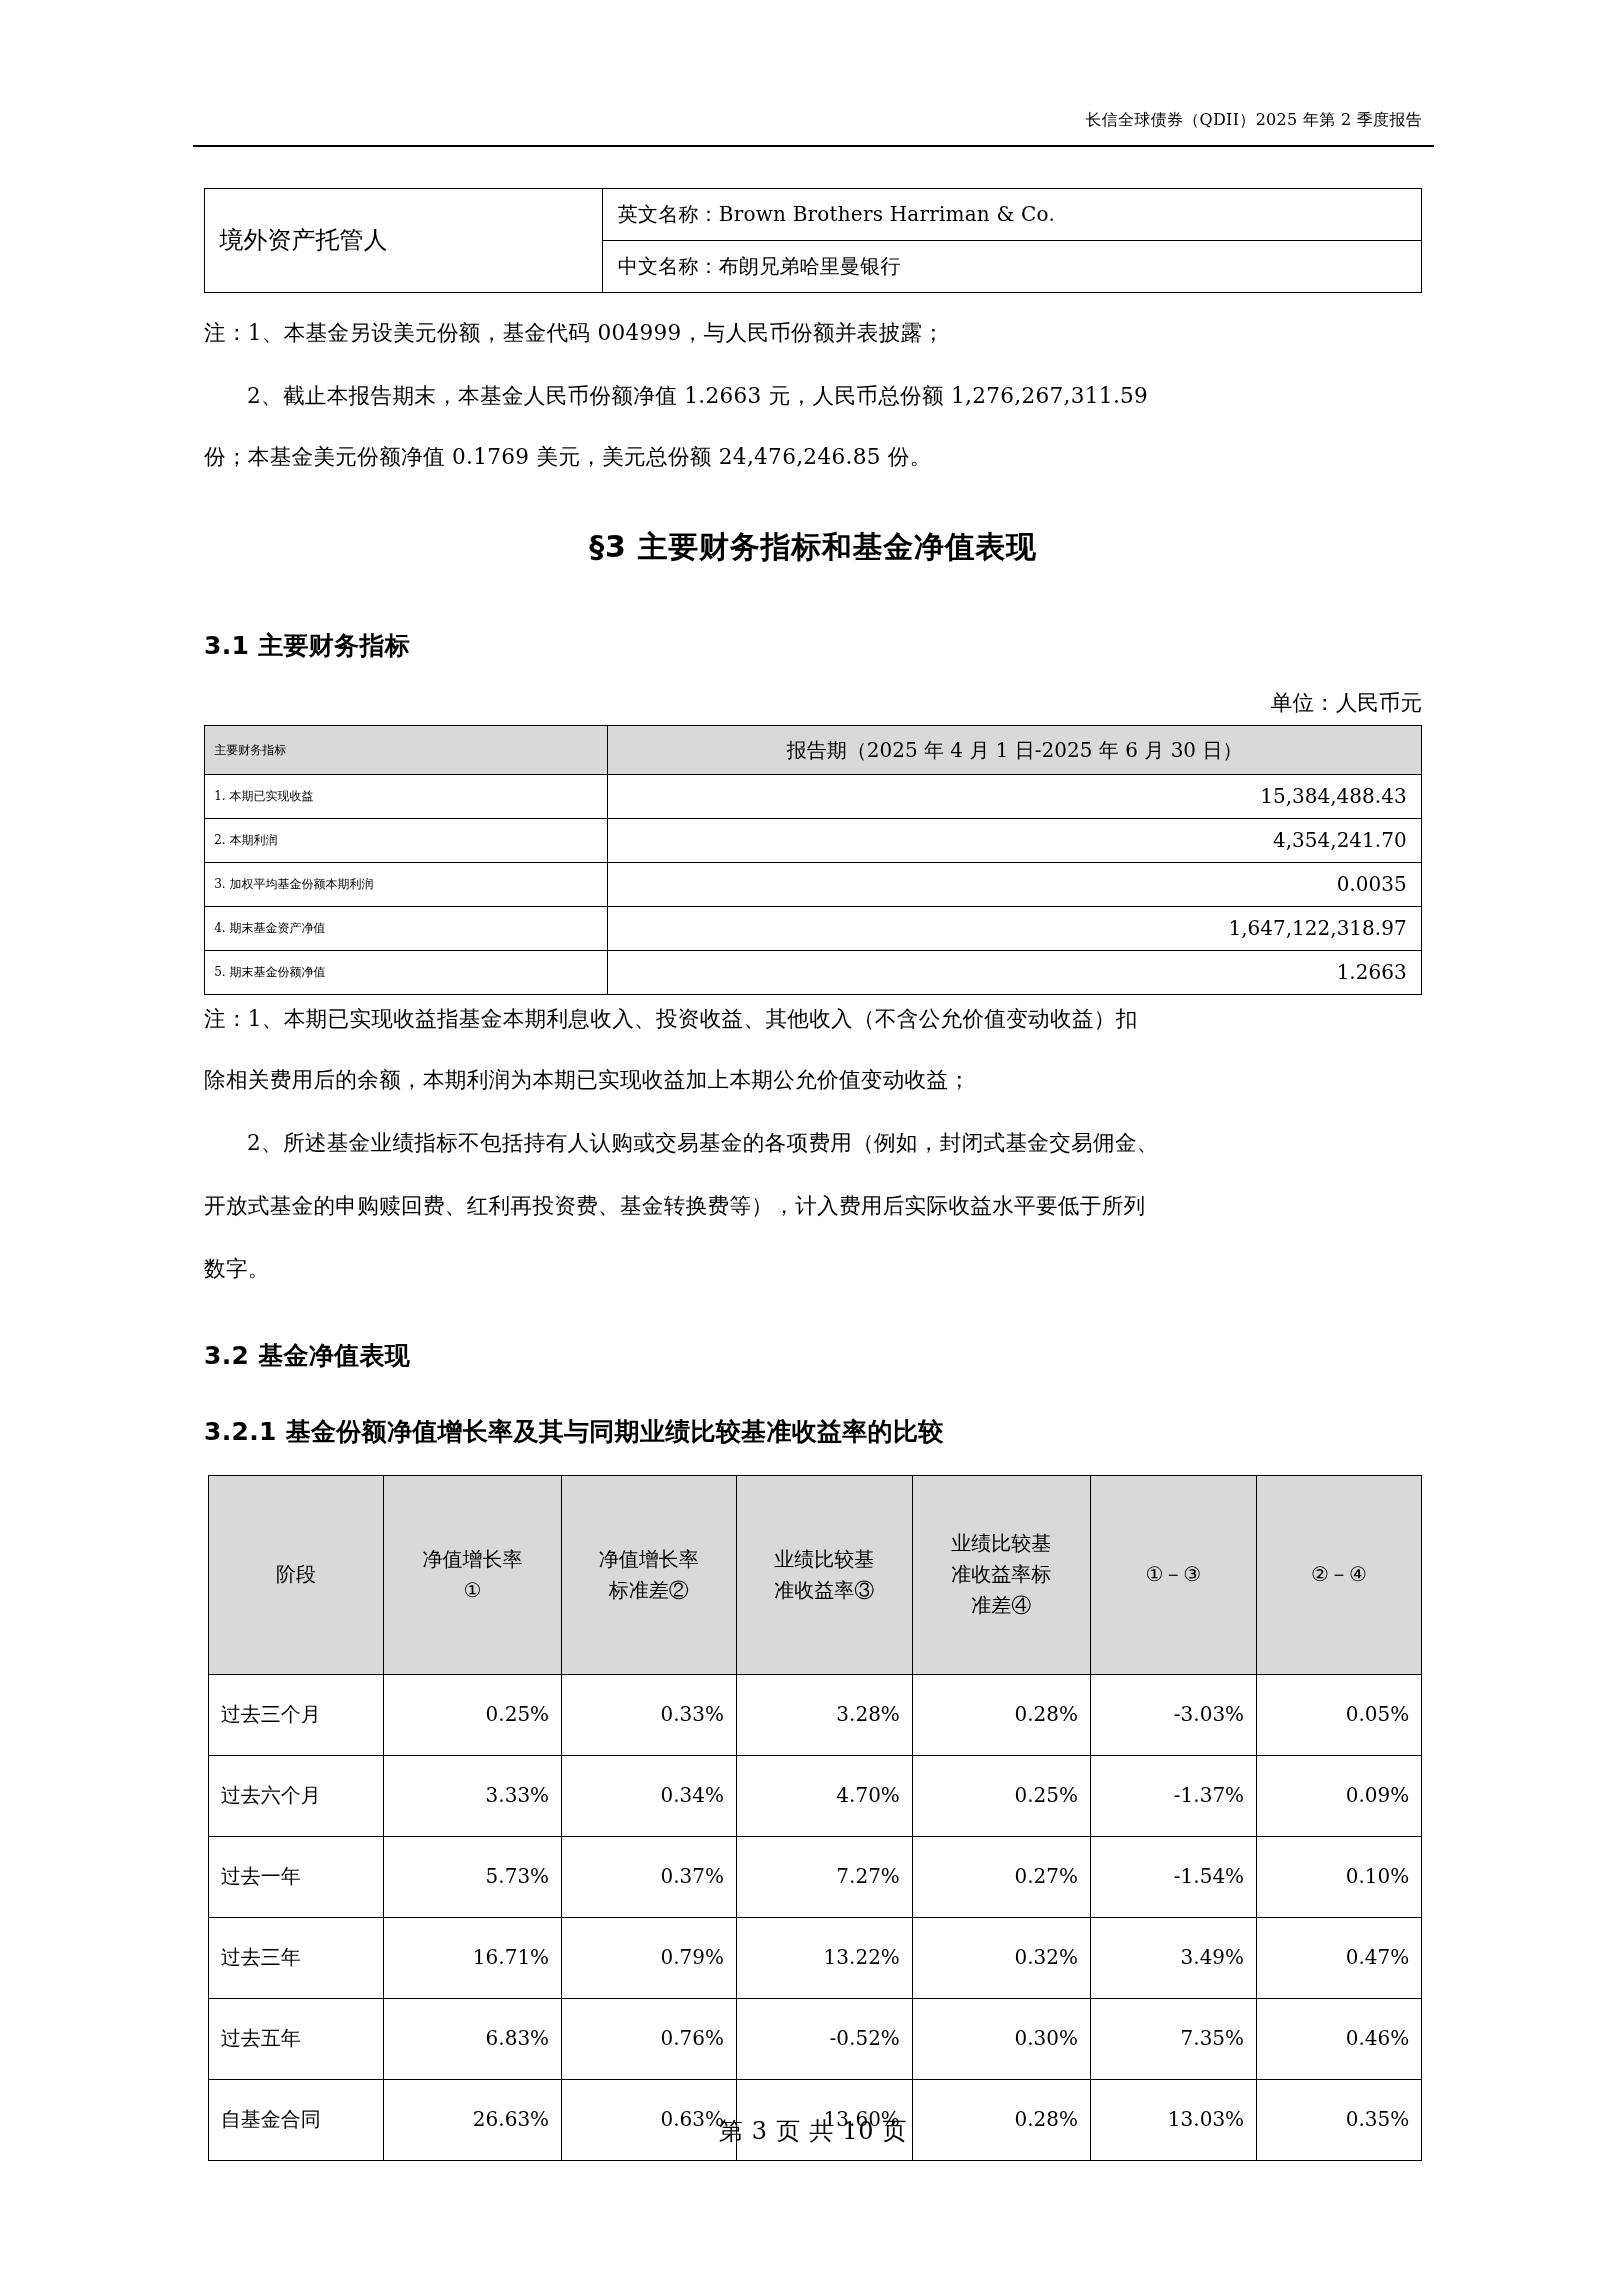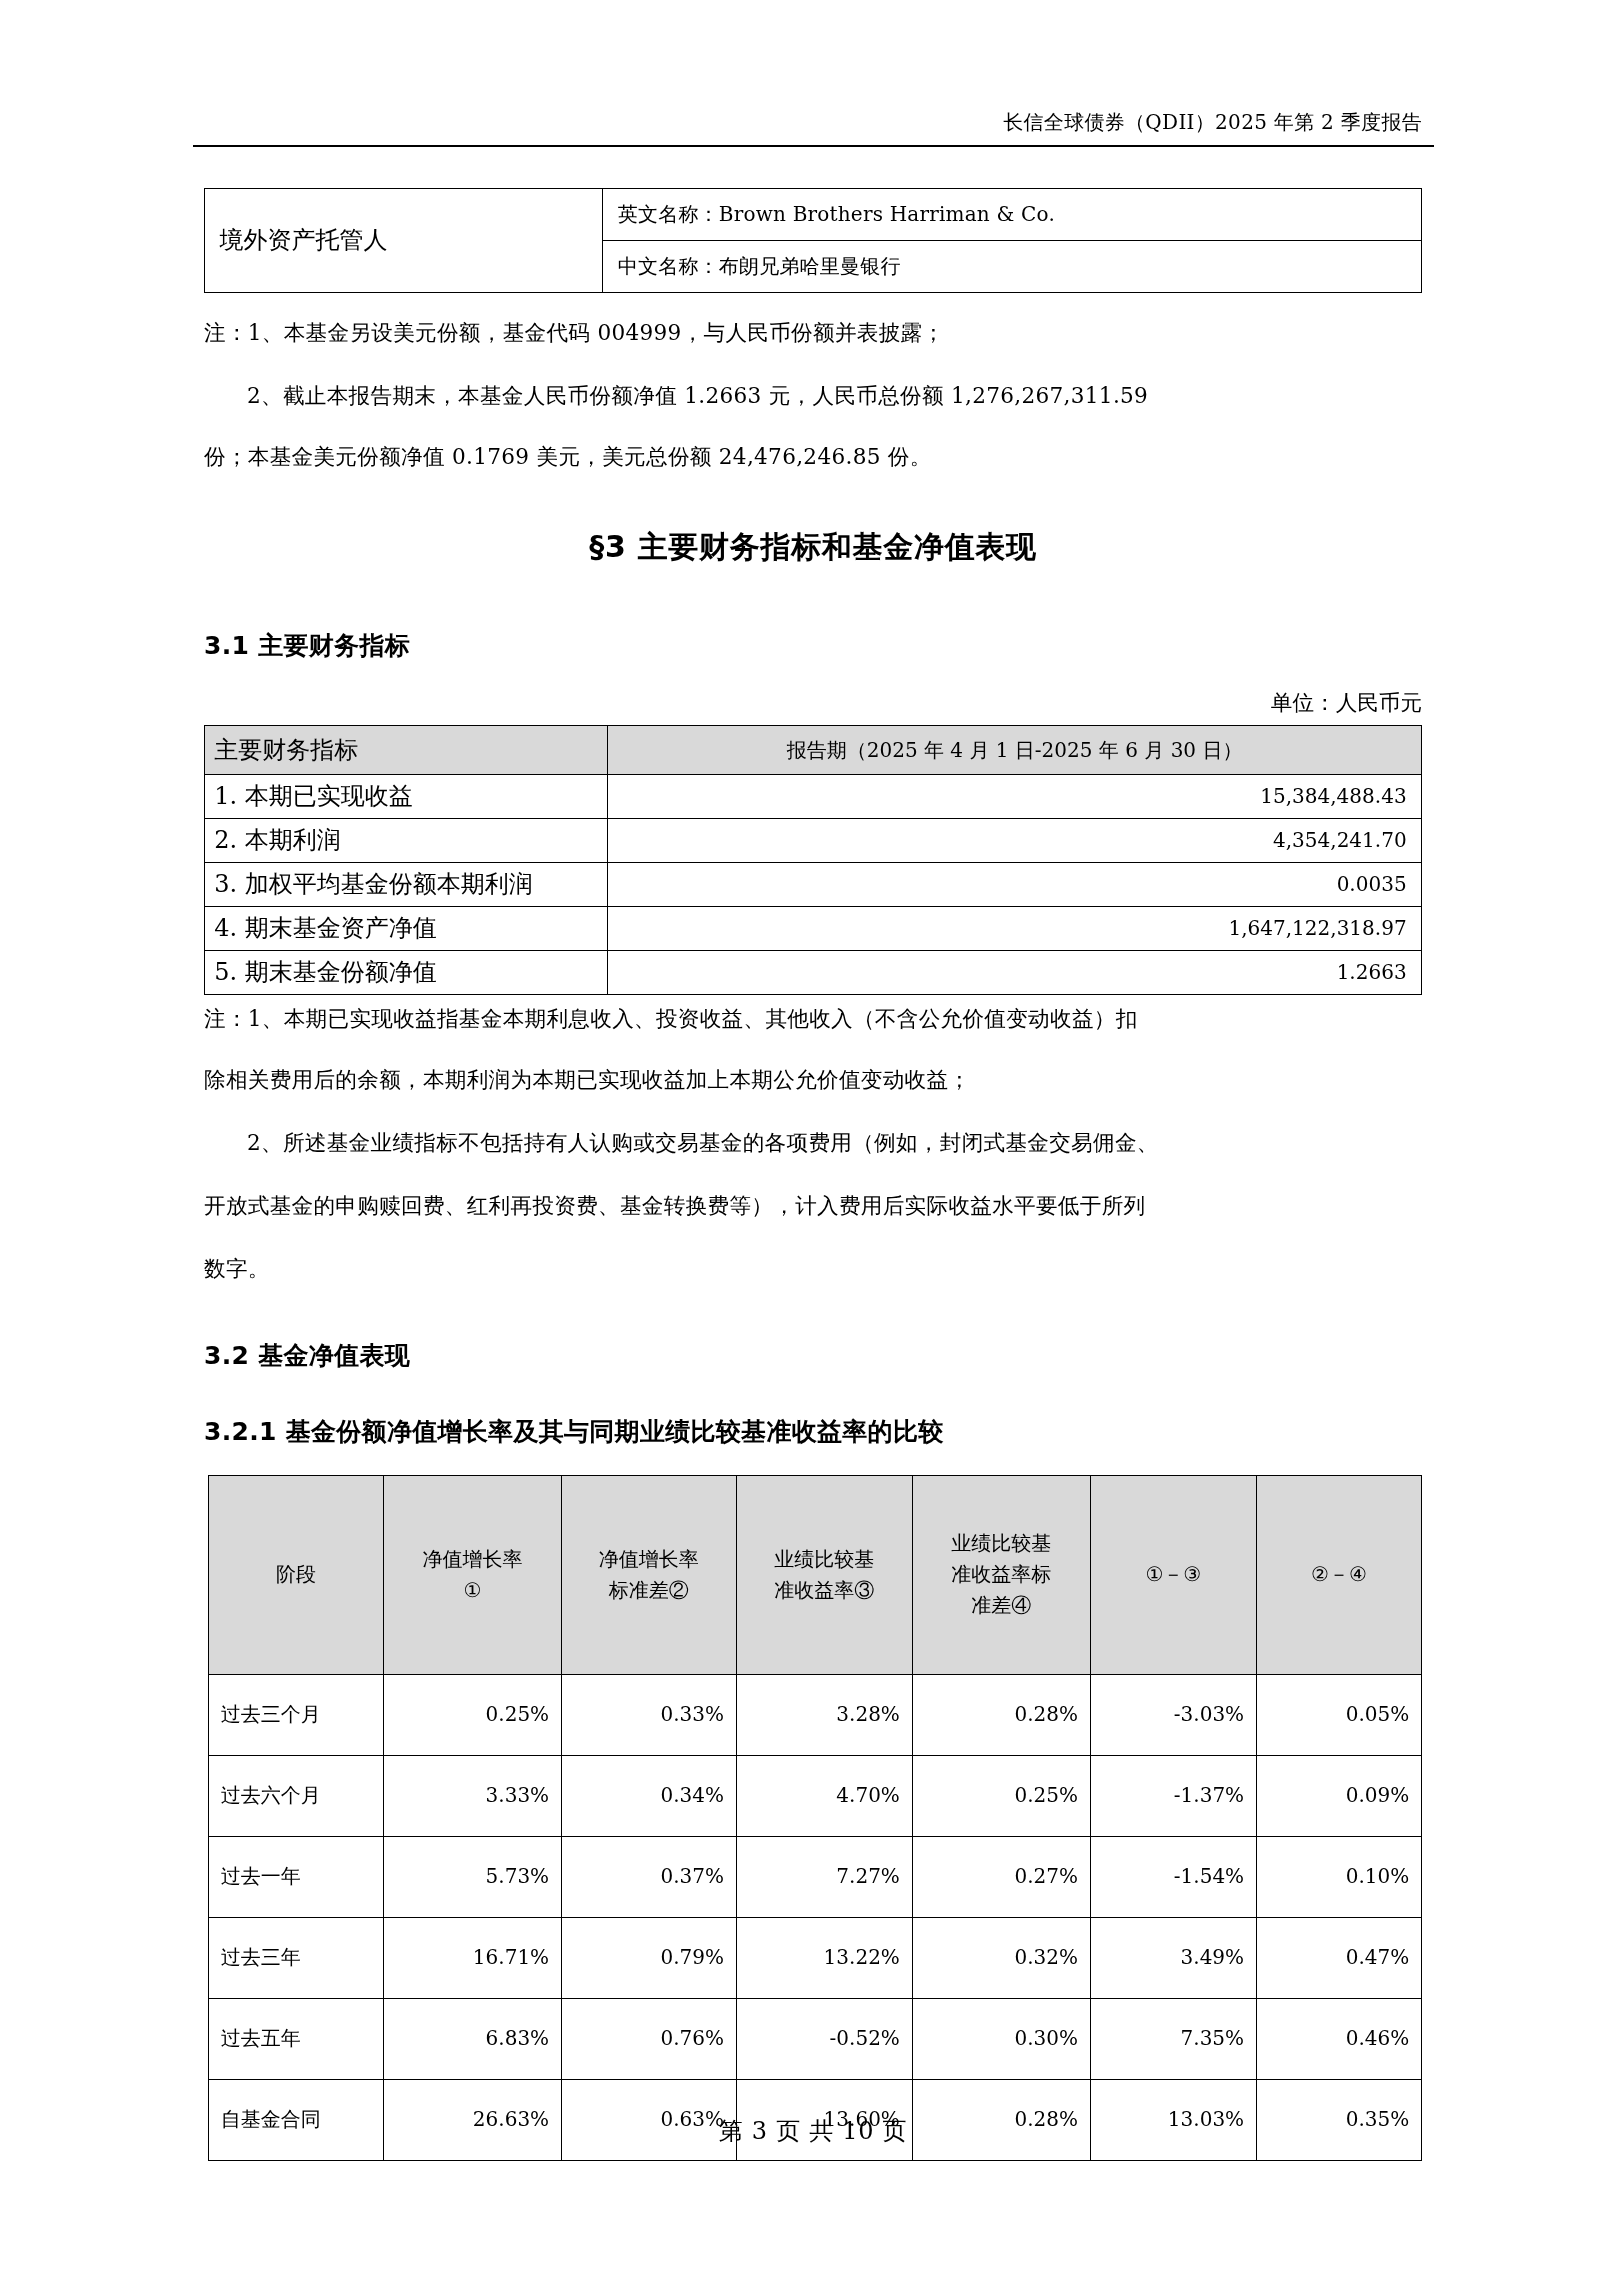--- a/index.html
+++ b/index.html
@@ -24,21 +24,21 @@
     padding: 0;
   }
 
   
   .runhead {
     position: absolute;
     left: 204px;
     top: 110px;
     width: 1218px;
     text-align: right;
-    font-size: 20px;
+    font-size: 16px;
     line-height: 1.2;
     letter-spacing: 0.3px;
   }
   .runhead-rule {
     position: absolute;
     left: 193px;
     top: 145px;
     width: 1241px;
     height: 0;
     border-top: 2.6px solid #000;
@@ -123,21 +123,21 @@
     left: 204px;
     top: 725px;
     width: 1218px;
   }
   table.fin { width: 1218px; }
   table.fin td { height: 43px; }
   table.fin thead td {
     background: #d9d9d9;
     height: 48px;
   }
-  .fin-c1 { width: 393px; padding-left: 9.2px; font-size: 24px; }
+  .fin-c1 { width: 393px; padding-left: 9.2px; font-size: 12px; }
   .fin-c2 { text-align: right; padding-right: 14.4px; font-size: 20px; }
   .fin-head-c2 { text-align: center !important; padding-right: 0 !important; }
 
   
   .perf-wrap {
     position: absolute;
     left: 208px;
     top: 1475px;
     width: 1214px;
   }

